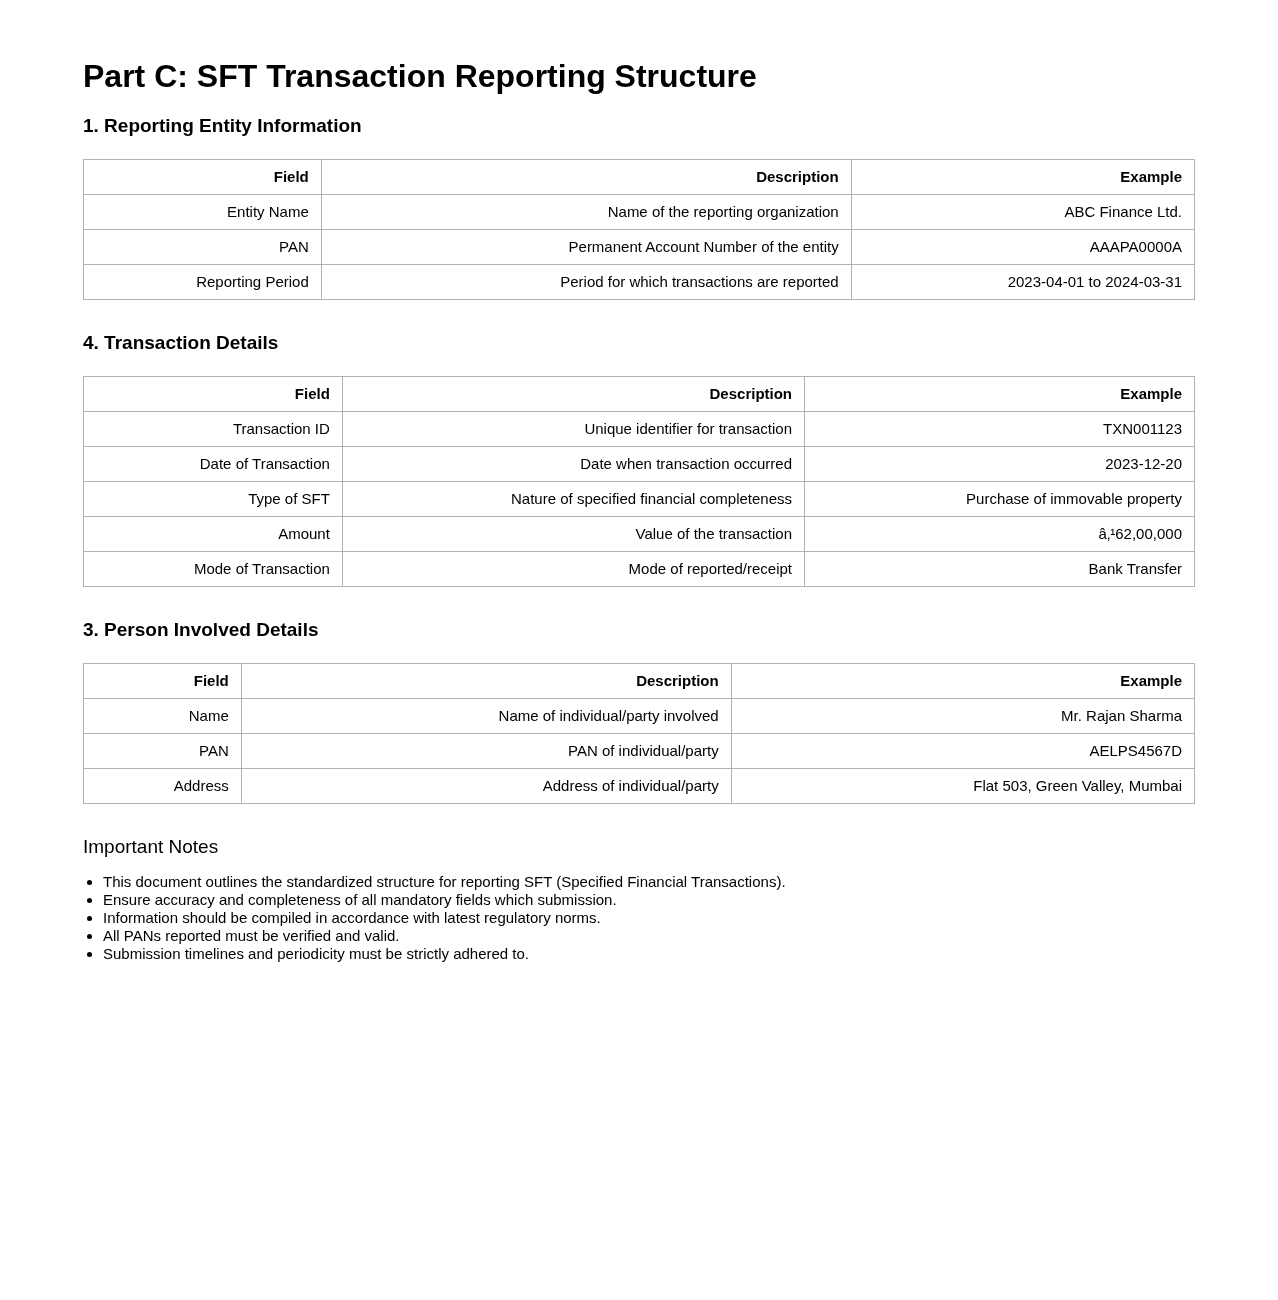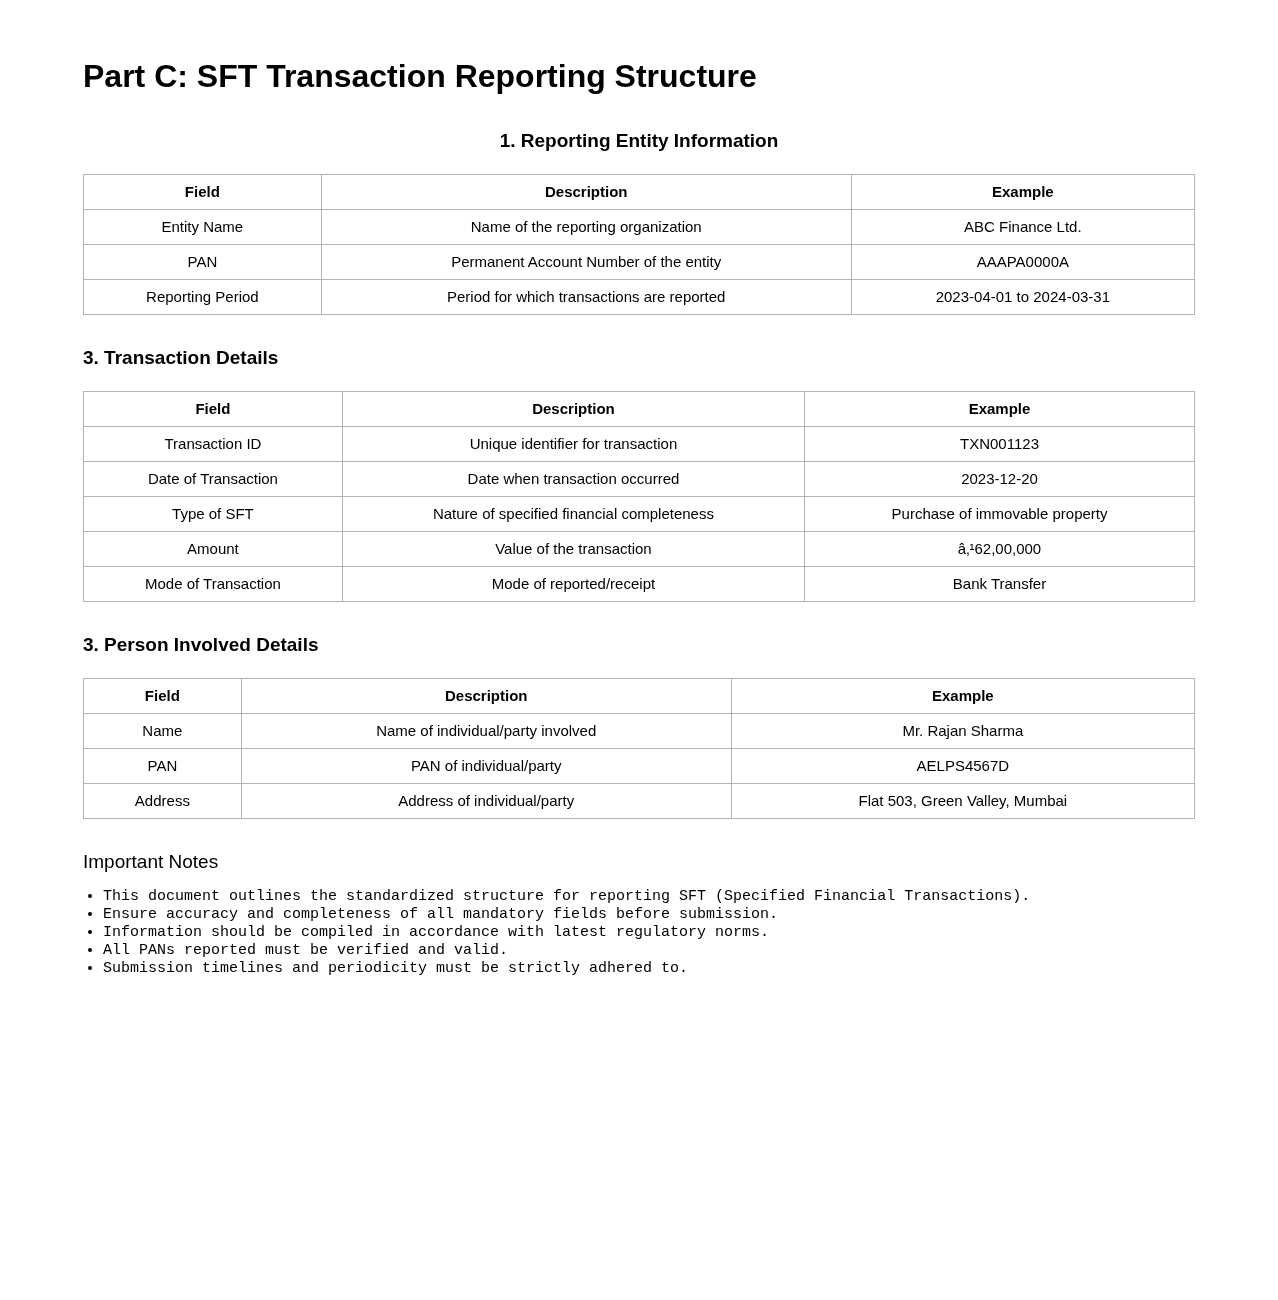--- a/index.html
+++ b/index.html
@@ -25,36 +25,35 @@
     font-weight: bold;
     margin: 0;
   }
   h3.section-heading {
     font-size: 19px;
     line-height: 22px;
     font-weight: bold;
     margin: 32px 0 22px 0;
   }
   #sections h3.section-heading:first-child {
-    margin-top: 35px;
-    text-align: center;
+    margin-top: 20px;
   }
   table.data-table {
     border-collapse: collapse;
     table-layout: fixed;
     width: 100%;
     margin: 0;
   }
   table.data-table th,
   table.data-table td {
     border: 1px solid #b3b3b3;
     padding: 8px 12px;
     font-size: 15px;
     line-height: 18px;
-    text-align: center;
+    text-align: right;
     vertical-align: middle;
     overflow: hidden;
     white-space: nowrap;
   }
   table.data-table th {
     font-weight: bold;
   }
   h3.notes-heading {
     font-size: 19px;
     line-height: 22px;
@@ -63,21 +62,20 @@
   }
   ul.notes-list {
     margin: 15px 0 0 0;
     padding: 0 0 0 20px;
   }
   ul.notes-list li {
     font-size: 15px;
     line-height: 18px;
     margin: 0;
     padding: 0;
-    font-family: Liberation Mono, monospace;
   }
 </style>
 </head>
 <body>
 
 <div class="doc">
   <h1 class="page-title">Part C: SFT Transaction Reporting Structure</h1>
   <div id="sections">
       <h3 class="section-heading">1. Reporting Entity Information</h3>
       <table class="data-table">
@@ -104,21 +102,21 @@
             <td>Permanent Account Number of the entity</td>
             <td>AAAPA0000A</td>
           </tr>
           <tr>
             <td>Reporting Period</td>
             <td>Period for which transactions are reported</td>
             <td>2023-04-01 to 2024-03-31</td>
           </tr>
         </tbody>
       </table>
-      <h3 class="section-heading">3. Transaction Details</h3>
+      <h3 class="section-heading">4. Transaction Details</h3>
       <table class="data-table">
         <colgroup>
           <col style="width: 23.3%;">
           <col style="width: 41.6%;">
           <col style="width: 35.1%;">
         </colgroup>
         <thead>
           <tr>
             <th>Field</th>
             <th>Description</th>
@@ -182,18 +180,18 @@
             <td>Address</td>
             <td>Address of individual/party</td>
             <td>Flat 503, Green Valley, Mumbai</td>
           </tr>
         </tbody>
       </table>
     </div>
   <h3 class="notes-heading">Important Notes</h3>
   <ul class="notes-list" id="notes-list">
       <li>This document outlines the standardized structure for reporting SFT (Specified Financial Transactions).</li>
-      <li>Ensure accuracy and completeness of all mandatory fields before submission.</li>
+      <li>Ensure accuracy and completeness of all mandatory fields which submission.</li>
       <li>Information should be compiled in accordance with latest regulatory norms.</li>
       <li>All PANs reported must be verified and valid.</li>
       <li>Submission timelines and periodicity must be strictly adhered to.</li>
     </ul>
 </div>
 
 </body></html>

